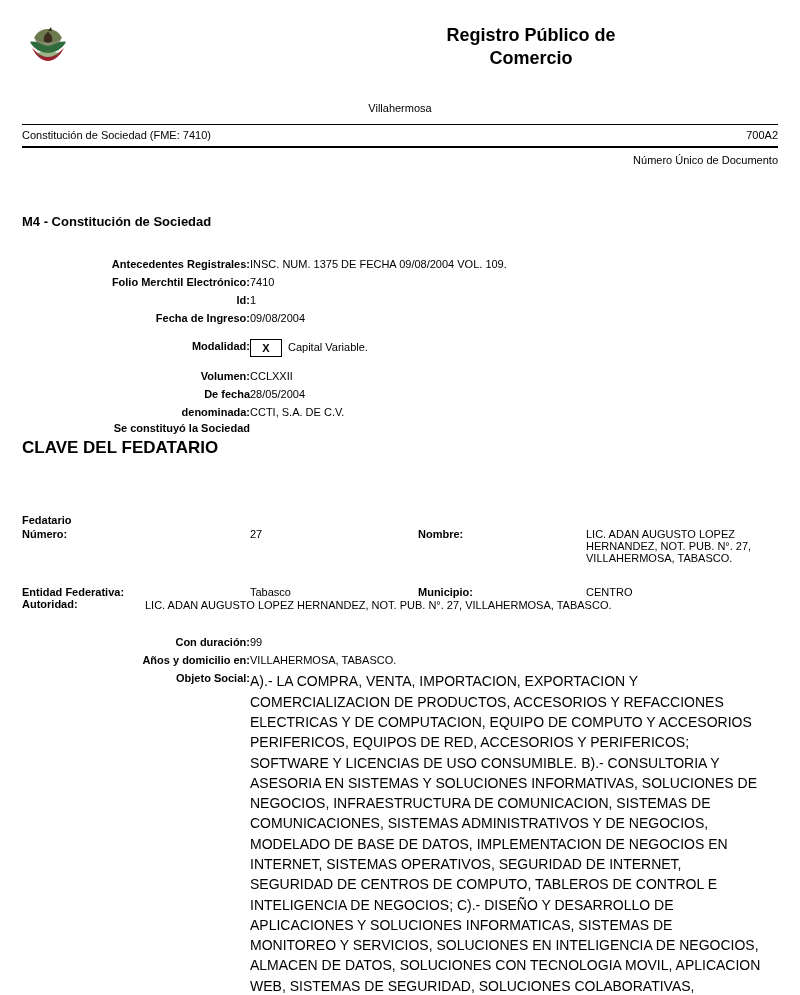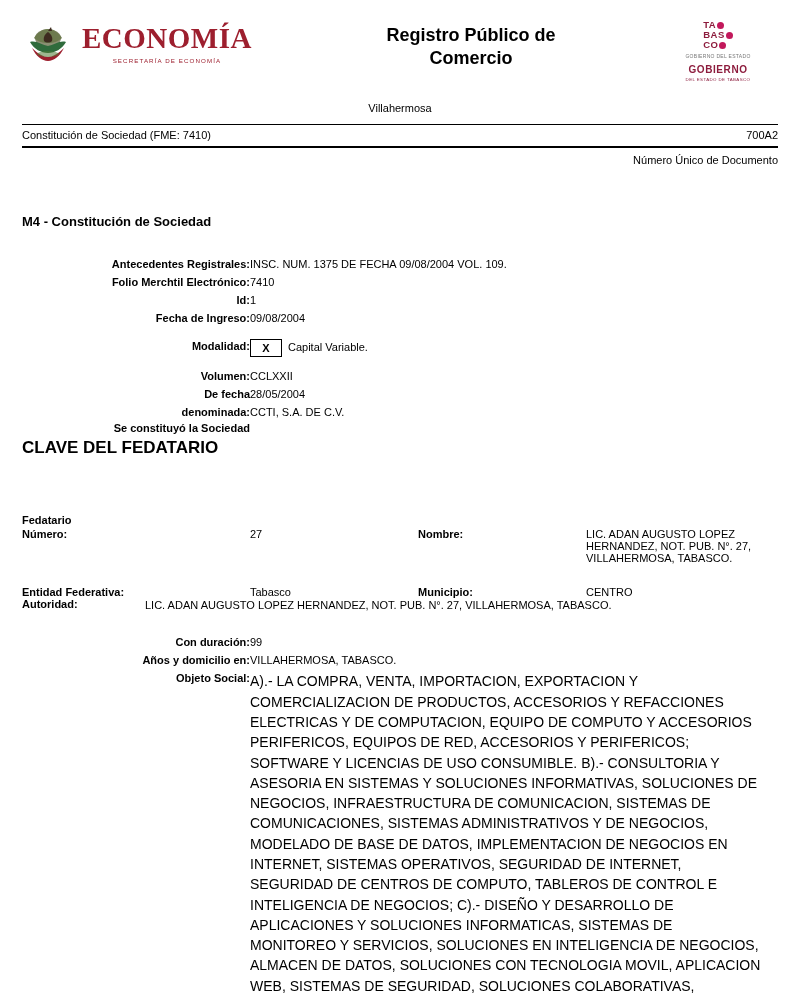--- a/index.html
+++ b/index.html
@@ -239,41 +239,27 @@
         <svg width="52" height="50" viewBox="0 0 52 50">
           <ellipse cx="26" cy="20" rx="13" ry="9" fill="#8a8f73"></ellipse>
           <path d="M26 11 C20 11 15 15 12 20 C15 23 20 25 26 25 C32 25 37 23 40 20 C37 15 32 11 26 11 Z" fill="#6d7a4e"></path>
           <path d="M26 14 C23 16 21 19 22 23 C24 25 28 25 30 23 C31 19 29 16 26 14 Z" fill="#3d2b1f"></path>
           <path d="M26 13 l3 -4 l1 4 z" fill="#3d2b1f"></path>
           <path d="M8 24 C14 22 20 27 26 28 C32 27 38 22 44 24 C40 31 33 35 26 35 C19 35 12 31 8 24 Z" fill="#2f6b3c"></path>
           <path d="M10 30 C16 36 22 39 26 39 C30 39 36 36 42 30 C38 38 32 43 26 43 C20 43 14 38 10 30 Z" fill="#9d1f2e"></path>
           <ellipse cx="26" cy="36" rx="11" ry="3" fill="#4e7a35" opacity="0.55"></ellipse>
         </svg>
       </div>
-      <div class="econ-block">
-        <div class="econ-title">ECONOMÍA</div>
-        <div class="econ-sub">SECRETARÍA DE ECONOMÍA</div>
-      </div>
     </div>
 
     <div class="hdr-center">
       <div class="t1">Registro Público de</div>
       <div class="t1">Comercio</div>
     </div>
 
-    <div class="hdr-right">
-      <div class="tab-logo">
-        <div><span>TA</span><span class="dot"></span></div>
-        <div><span>BAS</span><span class="dot"></span></div>
-        <div><span>CO</span><span class="dot"></span></div>
-      </div>
-      <div class="tab-sub">GOBIERNO DEL ESTADO</div>
-      <div class="gob">GOBIERNO</div>
-      <div class="gob-sub">DEL ESTADO DE TABASCO</div>
-    </div>
   </div>
 
   <div class="city">Villahermosa</div>
 
   <div class="rule-row">
     <div>Constitución de Sociedad (FME: 7410)</div>
     <div>700A2</div>
   </div>
   <div class="unique-doc">Número Único de Documento</div>
 

